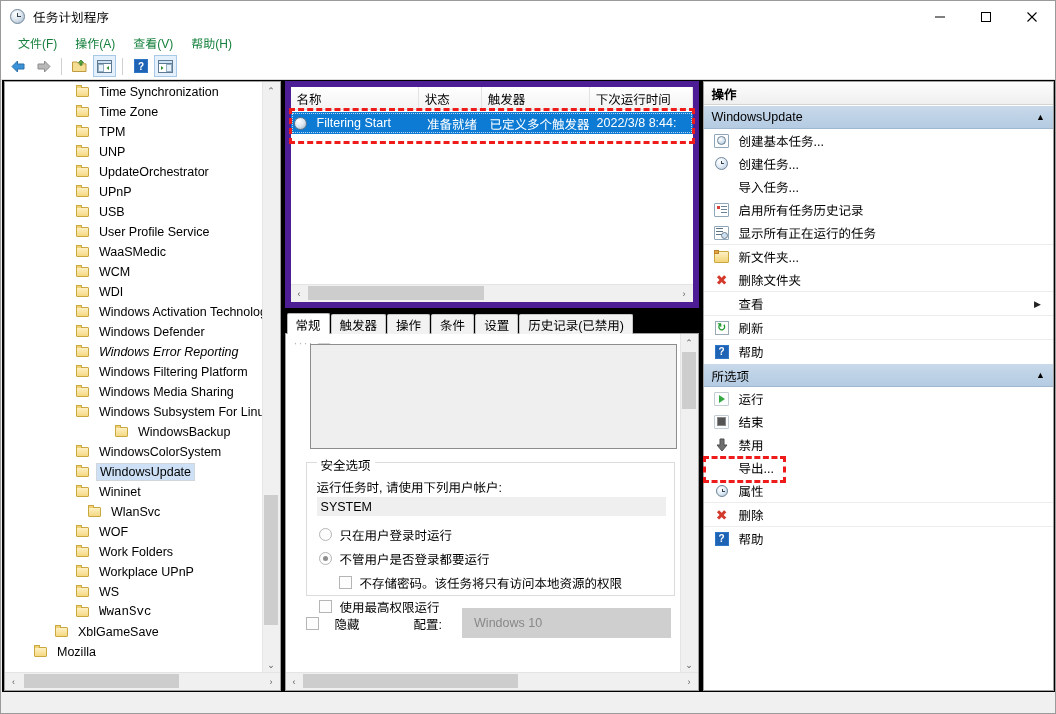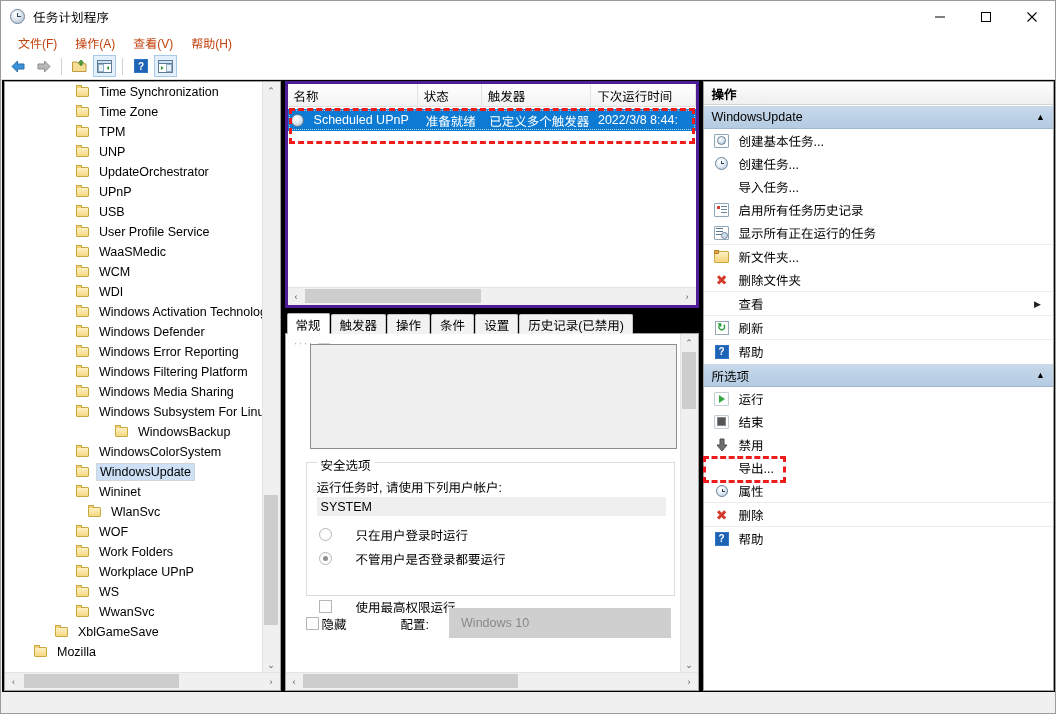--- a/index.html
+++ b/index.html
@@ -57,21 +57,21 @@
   .win-btn svg { display: block; }
 
   
   .menubar {
     height: 21px; background: #ffffff;
     display: flex; align-items: center;
     padding-left: 8px;
   }
   .menu-item {
     padding: 2px 9px 3px 9px;
-    font-size: 12px; color: #c2410c; white-space: nowrap;
+    font-size: 12px; color: #15803d; white-space: nowrap;
   }
 
   
   .toolbar {
     height: 26px;
     background: #ffffff;
     border-bottom: 1px solid #dcdcdc;
     display: flex; align-items: center;
     padding-left: 6px;
     gap: 2px;
@@ -159,21 +159,21 @@
 
   
   .mid-pane {
     width: 414px;
     margin: 1px 0 1px 4px;
     display: flex; flex-direction: column;
     position: relative;
   }
   .list-box {
     box-sizing: border-box;
-    border: 3px solid #4c1d95;
+    border: 6px solid #4c1d95;
     background: #ffffff;
     height: 227px;
     position: relative;
     overflow: hidden;
   }
   .list-header {
     height: 22px; display: flex;
     background: linear-gradient(#ffffff, #f3f3f3);
     border-bottom: 1px solid #e0e0e0;
     font-size: 12.5px;
@@ -283,21 +283,21 @@
   }
   .radio.on::after {
     content:""; position:absolute; left:3px; top:3px; width:5px; height:5px;
     border-radius:50%; background:#8f8f8f;
   }
   .chk {
     width: 13px; height: 13px;
     border: 1px solid #b5b5b5; background: #fdfdfd;
     box-sizing: border-box; display: inline-block; vertical-align: -2px;
   }
-  .opt-row { position: absolute; display: flex; align-items: center; gap: 24px; font-size: 12.5px; white-space: nowrap; }
+  .opt-row { position: absolute; display: flex; align-items: center; gap: 8px; font-size: 12.5px; white-space: nowrap; }
 
   .bottom-row {
     position: absolute; left: 20px; right: 10px; top: 274px;
     display: flex; align-items: center; font-size: 12.5px;
   }
   .cfg-field {
     margin-left: 20px; flex: 1; height: 30px;
     background: #cfcfcf; color: #888;
     display: flex; align-items: center; padding-left: 12px;
     box-sizing: border-box;
@@ -543,21 +543,21 @@
             <span class="t-label">WDI</span>
           </div>
           <div class="tree-row" style="padding-left: 70px;">
             <span class="folder"></span>
             <span class="t-label">Windows Activation Technologies</span>
           </div>
           <div class="tree-row" style="padding-left: 70px;">
             <span class="folder"></span>
             <span class="t-label">Windows Defender</span>
           </div>
-          <div class="tree-row" style="padding-left: 70px;">
+          <div class="tree-row" style="padding-left: 70px; font-style: italic;">
             <span class="folder"></span>
             <span class="t-label">Windows Error Reporting</span>
           </div>
           <div class="tree-row" style="padding-left: 70px;">
             <span class="folder"></span>
             <span class="t-label">Windows Filtering Platform</span>
           </div>
           <div class="tree-row" style="padding-left: 70px;">
             <span class="folder"></span>
             <span class="t-label">Windows Media Sharing</span>
@@ -595,21 +595,21 @@
             <span class="t-label">Work Folders</span>
           </div>
           <div class="tree-row" style="padding-left: 70px;">
             <span class="folder"></span>
             <span class="t-label">Workplace UPnP</span>
           </div>
           <div class="tree-row" style="padding-left: 70px;">
             <span class="folder"></span>
             <span class="t-label">WS</span>
           </div>
-          <div class="tree-row" style="padding-left: 70px;">
+          <div class="tree-row" style="padding-left: 70px; font-family: Liberation Mono, monospace;">
             <span class="folder"></span>
             <span class="t-label">WwanSvc</span>
           </div>
           <div class="tree-row" style="padding-left: 49px;">
             <span class="folder"></span>
             <span class="t-label">XblGameSave</span>
           </div>
           <div class="tree-row" style="padding-left: 28px;">
             <span class="folder"></span>
             <span class="t-label">Mozilla</span>
@@ -638,21 +638,21 @@
             <div class="lh-cell" style="width: 150px;">名称</div>
             <div class="lh-cell" style="width: 73px;">状态</div>
             <div class="lh-cell" style="width: 126px;">触发器</div>
             <div class="lh-cell" style="width: 120px;">下次运行时间</div>
           </div>
         <div id="list-rows">
             <div class="list-row">
               <div class="lr-icon">
                 <span style="width:13px;height:13px;border-radius:50%;display:inline-block;background:radial-gradient(circle at 35% 30%,#fff 0%,#dbe6f0 50%,#93a9bd 100%);border:1px solid #60788c;box-sizing:border-box;"></span>
               </div>
-              <div class="lr-cell" style="width: 130px;">Scheduled UPnP</div>
+              <div class="lr-cell" style="width: 130px;">Filtering Start</div>
               <div class="lr-cell" style="width: 73px;">准备就绪</div>
               <div class="lr-cell" style="width: 126px;">已定义多个触发器</div>
               <div class="lr-cell" style="width: 120px;">2022/3/8 8:44:</div>
             </div>
           </div>
         <div class="list-hsb">
           <div class="arrow">‹</div>
           <div class="track">
             <div class="thumb" style="width:176px;"></div>
           </div>
@@ -686,30 +686,34 @@
             <div class="opt-row" style="left:12px; top:62px;">
               <span class="radio"></span>
               <span>只在用户登录时运行</span>
             </div>
 
             <div class="opt-row" style="left:12px; top:86px;">
               <span class="radio on"></span>
               <span>不管用户是否登录都要运行</span>
             </div>
 
+            <div class="opt-row" style="left:32px; top:110px;">
+              <span class="chk"></span>
+              <span>不存储密码。该任务将只有访问本地资源的权限</span>
+            </div>
 
             <div class="opt-row" style="left:12px; top:134px;">
               <span class="chk"></span>
               <span>使用最高权限运行</span>
             </div>
           </div>
 
           <div class="bottom-row">
             <span class="chk"></span>
-            <span style="margin-left:3px;">隐藏</span>
+            <span style="margin-left:16px;">隐藏</span>
             <span style="margin-left:54px;">配置:</span>
             <span class="cfg-field">Windows 10</span>
           </div>
         </div>
 
         <div class="detail-vsb">
           <div style="height:17px;display:flex;align-items:center;justify-content:center;color:#5a5a5a;font-size:9px;">⌃</div>
           <div style="position:absolute;left:1px;right:2px;top:18px;height:57px;background:#cdcdcd;"></div>
           <div style="position:absolute;bottom:0;left:0;right:0;height:17px;display:flex;align-items:center;justify-content:center;color:#5a5a5a;font-size:9px;">⌄</div>
         </div>

